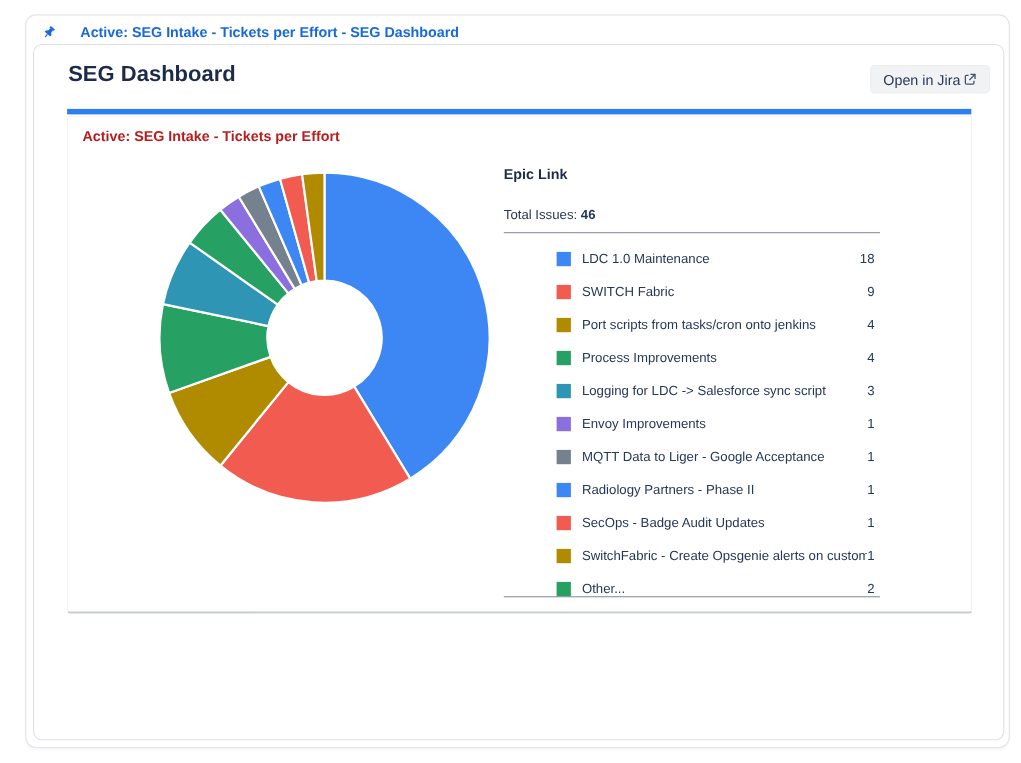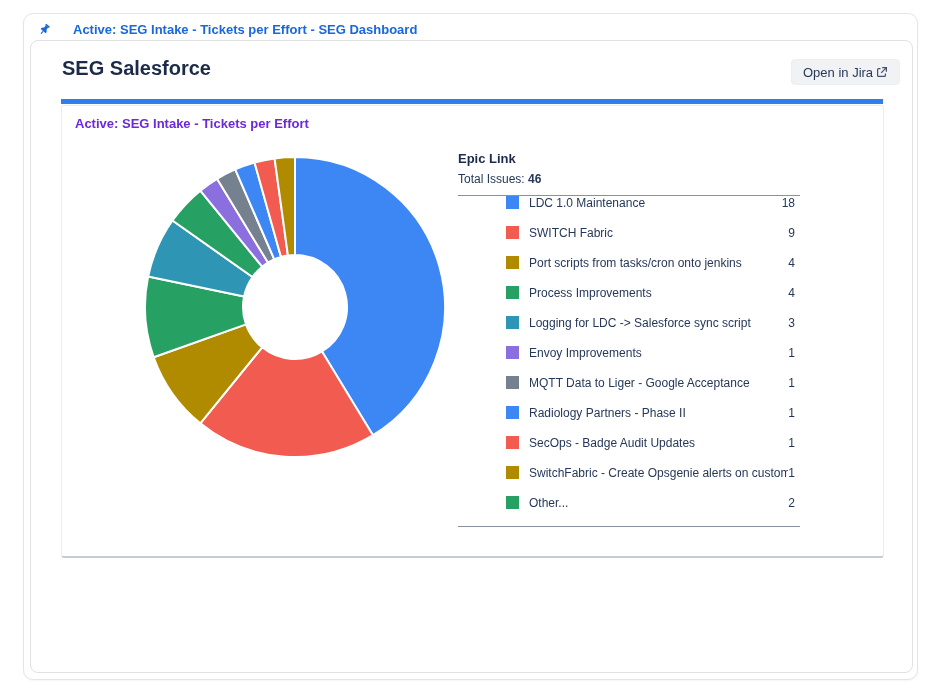--- a/index.html
+++ b/index.html
@@ -11,28 +11,28 @@
   .pin-icon{width:13px;height:13px;display:inline-block;}
   .inner-card{position:absolute;left:6px;top:26px;width:881px;height:631px;
     border:1px solid #dfe1e5;border-radius:8px;background:#fff;}
   .page-title{position:absolute;left:31px;top:16px;font-size:20px;font-weight:700;color:#1c2b4a;margin:0;}
   .open-btn{position:absolute;left:760px;top:18px;height:26px;display:flex;align-items:center;gap:3px;
     background:#f1f2f4;border:1px solid #eceef0;border-radius:4px;padding:0 11px;font-size:13px;
     color:#253858;cursor:pointer;font-family:"Liberation Sans",sans-serif;}
   .blue-divider{position:absolute;left:30px;top:58px;width:822px;height:5px;background:#2e7ef0;}
   .chart-panel{position:absolute;left:30px;top:64px;width:821px;height:450px;background:#fff;
     border:1px solid #ededef;border-bottom:2px solid #c7ccd2;border-radius:3px;}
-  .panel-title{position:absolute;left:13px;top:10px;font-size:13px;font-weight:bold;color:#6d28d9;}
+  .panel-title{position:absolute;left:13px;top:10px;font-size:13px;font-weight:bold;color:#b91c1c;}
   .donut{position:absolute;left:80px;top:48px;}
   .legend{position:absolute;left:396px;top:43px;width:342px;}
   .legend-title{font-size:13px;font-weight:700;color:#1c2b4a;line-height:20px;}
-  .legend-total{font-size:12px;color:#253858;margin-top:3px;}
+  .legend-total{font-size:12px;color:#253858;margin-top:19px;}
   .legend-rule{border:0;border-top:1px solid #8a919e;margin:9px 0 0 0;}
   .legend-rule.bottom{margin:0;}
-  .legend-row{display:flex;align-items:flex-start;height:30px;padding-left:48px;}
+  .legend-row{display:flex;align-items:flex-end;height:30px;padding-left:48px;}
   .swatch{width:13px;height:13px;flex:0 0 13px;margin-right:10px;}
   .legend-label{flex:1;font-size:12px;color:#253858;white-space:nowrap;overflow:hidden;}
   .legend-value{font-size:12px;color:#253858;text-align:right;padding-right:5px;}
 </style>
 </head>
 <body>
 
 <div class="outer-card">
 
   <div class="pin-row">
@@ -41,21 +41,21 @@
         <rect x="5" y="1.2" width="6" height="2"></rect>
         <path d="M6 3.2h4v3.2l2 2.2v1.9H4V8.6l2-2.2z"></path>
         <rect x="7.3" y="10.5" width="1.4" height="4.3" rx="0.7"></rect>
       </g>
     </svg>
     <span class="title">Active: SEG Intake - Tickets per Effort - SEG Dashboard</span>
   </div>
 
   <div class="inner-card">
 
-    <h1 class="page-title">SEG Salesforce</h1>
+    <h1 class="page-title">SEG Dashboard</h1>
 
     <button class="open-btn">
       <span>Open in Jira</span>
       <svg width="12" height="12" viewBox="0 0 12 12">
         <path d="M1 3.5 A1.5 1.5 0 0 1 2.5 2 H4.5 V3.2 H2.2 V9.8 H8.8 V7.5 H10 V9.5 A1.5 1.5 0 0 1 8.5 11 H2.5 A1.5 1.5 0 0 1 1 9.5 Z" fill="#42526e"></path>
         <path d="M6.2 1 H11 V5.8 H9.8 V3.05 L5.6 7.25 L4.75 6.4 L8.95 2.2 H6.2 Z" fill="#42526e"></path>
       </svg>
     </button>
 
     <div class="blue-divider"></div>

